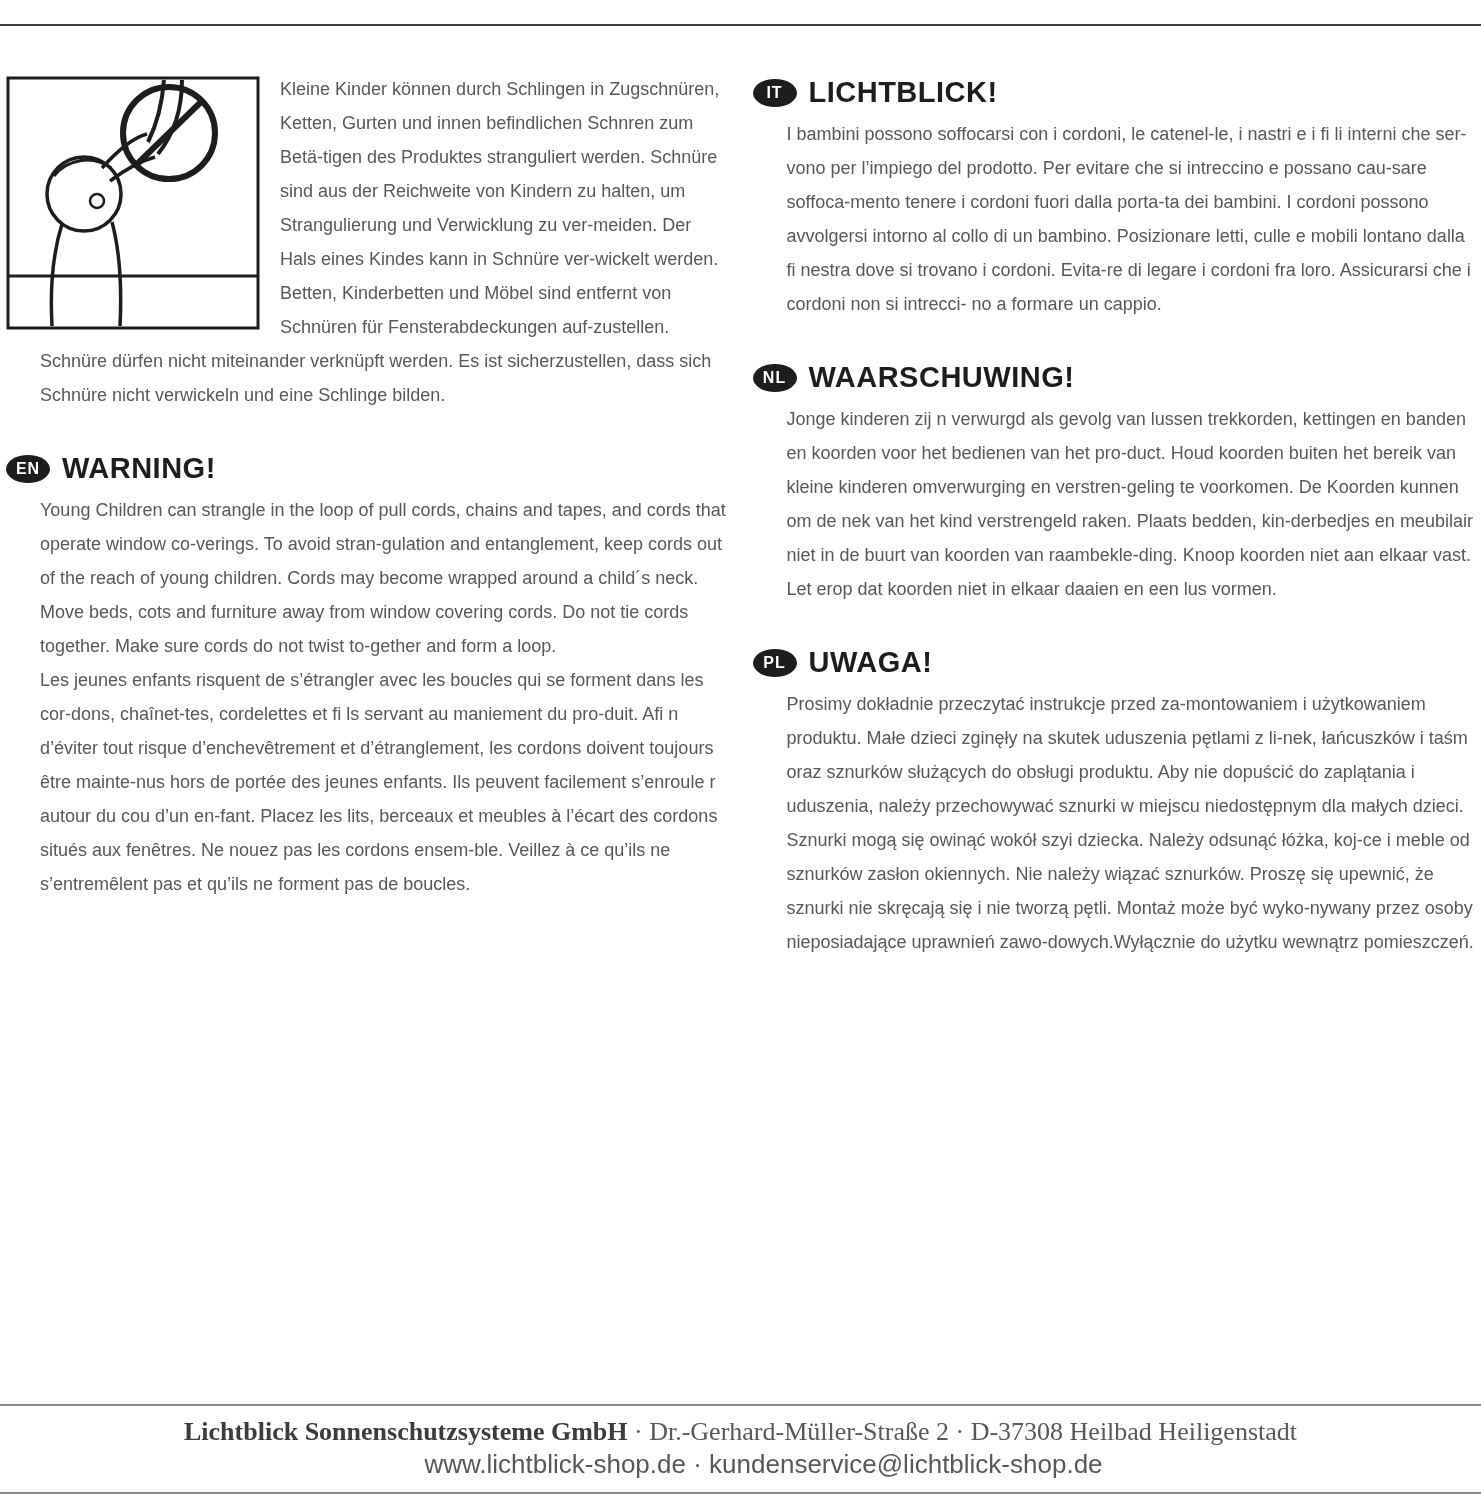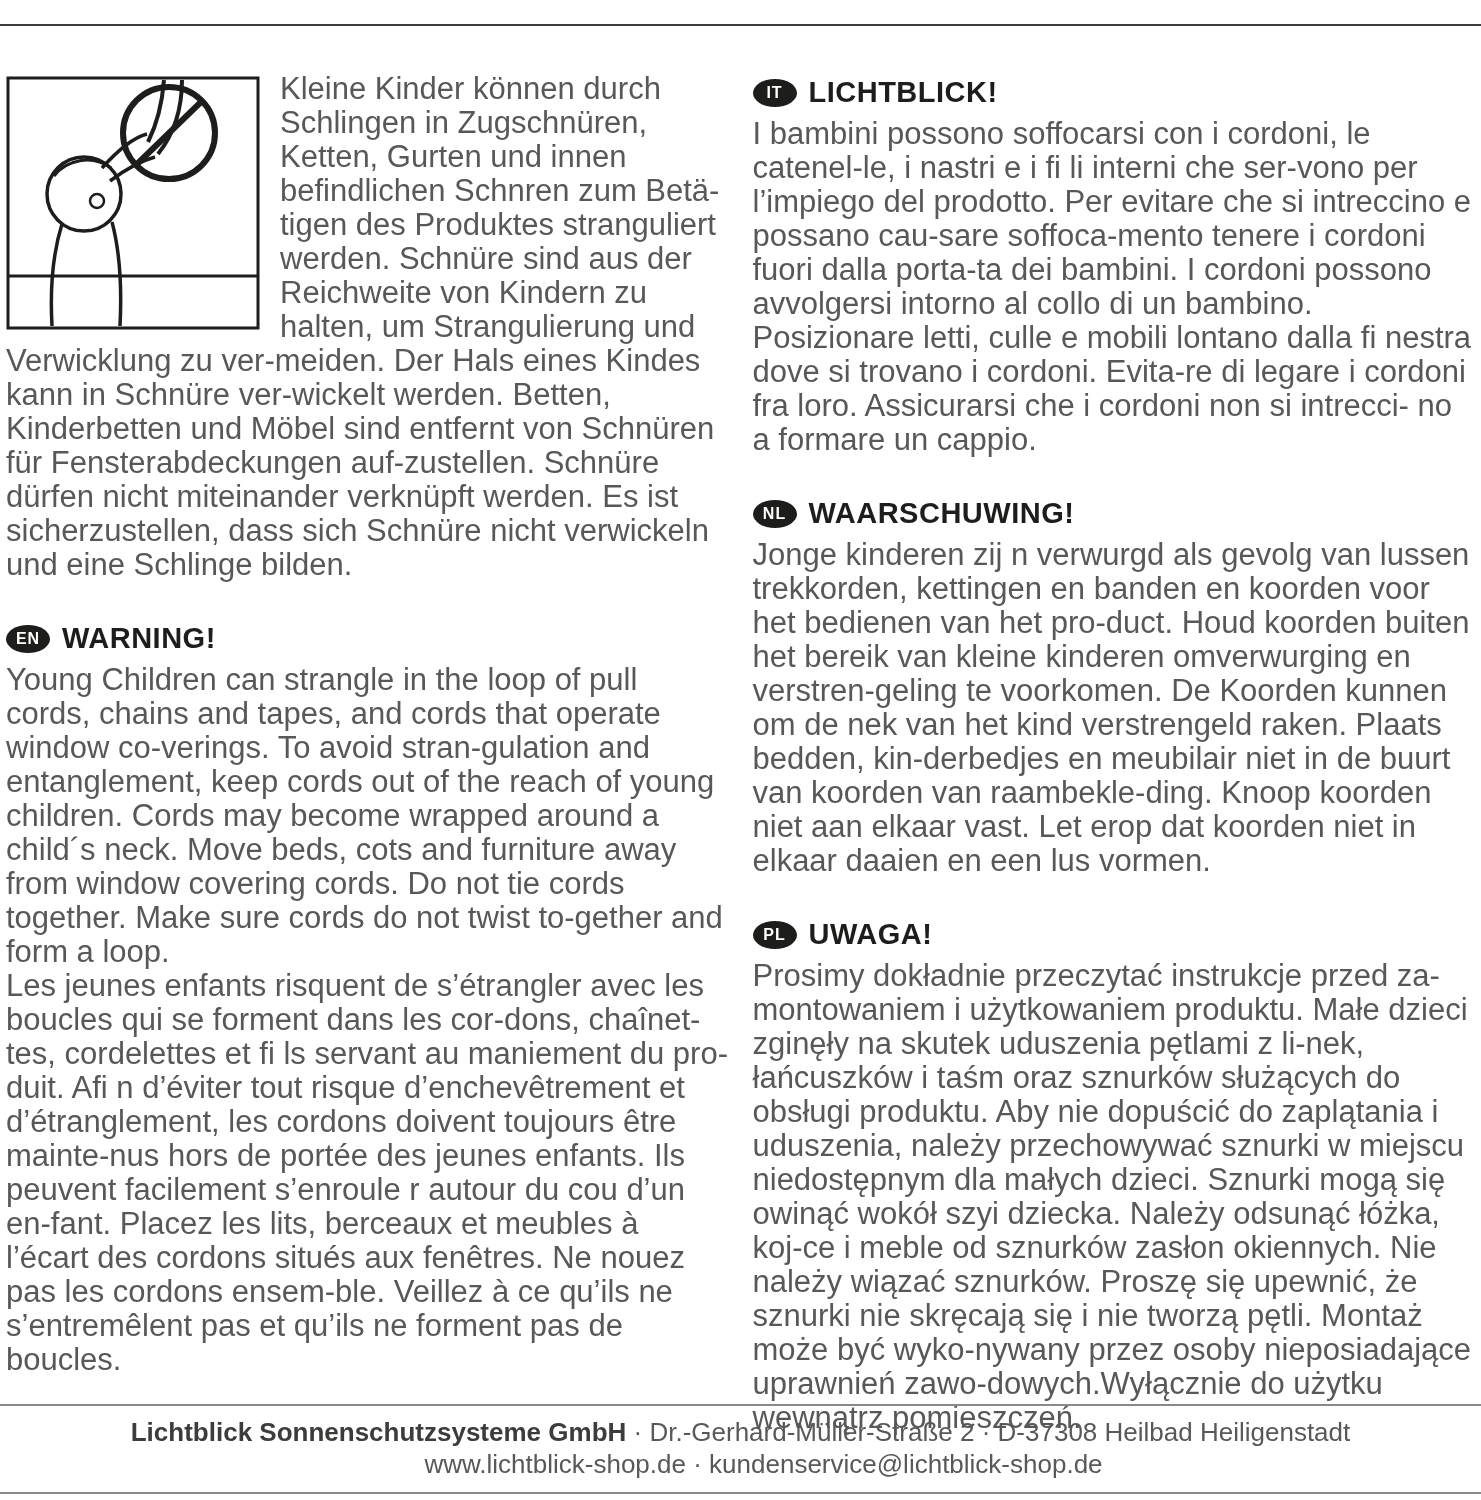--- a/index.html
+++ b/index.html
@@ -26,27 +26,27 @@
     color:#1d1d1b; font-size:29px; font-weight:700; letter-spacing:0.5px;
     margin:40px 0 8px 0;
   }
   .lang-heading.first { margin-top:4px; }
   .badge {
     display:inline-flex; align-items:center; justify-content:center;
     width:44px; height:28px; border-radius:50%;
     background:#1d1d1b; color:#ffffff;
     font-size:16px; font-weight:700; letter-spacing:1px; flex:0 0 auto;
   }
-  .body-text { font-size:31px; line-height:34px; color:#58585a; }
+  .body-text { font-size:18px; line-height:34px; color:#58585a;margin-left:34px; }
   .footer {
     position:absolute; left:0; right:0; bottom:6px;
     border-top:2px solid #8a8a8a; border-bottom:2px solid #8a8a8a;
     text-align:center; padding:10px 0 12px 0;
   }
-  .footer-line1 { font-size:26px; line-height:32px; color:#58585a; }
+  .footer-line1 { font-size:26px; line-height:32px; color:#58585a;font-family:Liberation Serif, serif; }
   .footer-line1 strong { color:#3c3c3b; font-weight:700; }
   .footer-line2 { font-size:26px; line-height:32px; color:#58585a;margin-left:46px; }
 </style>
 </head>
 <body>
 
 <div class="page">
 
 
   <div class="top-rule"></div>

